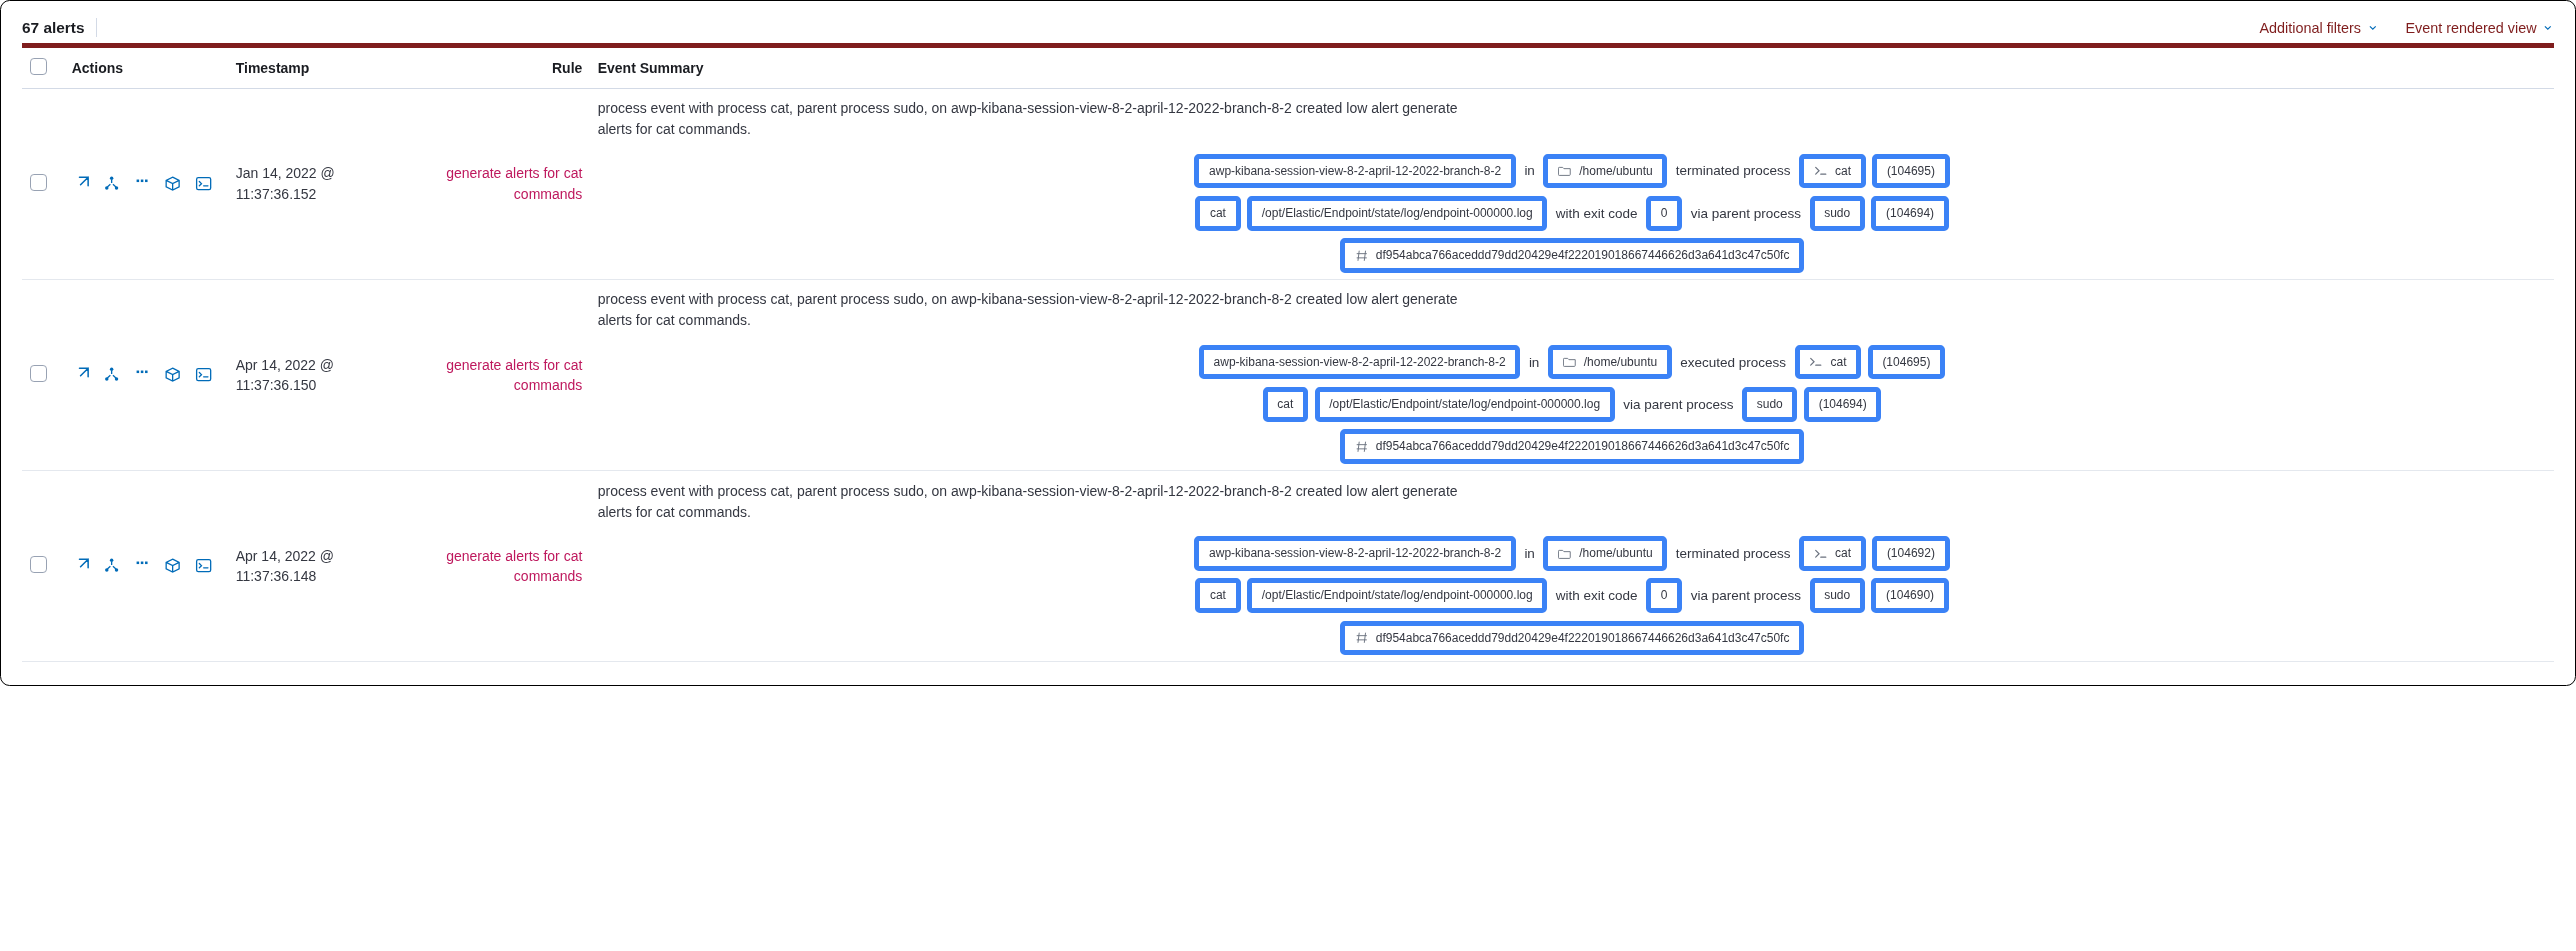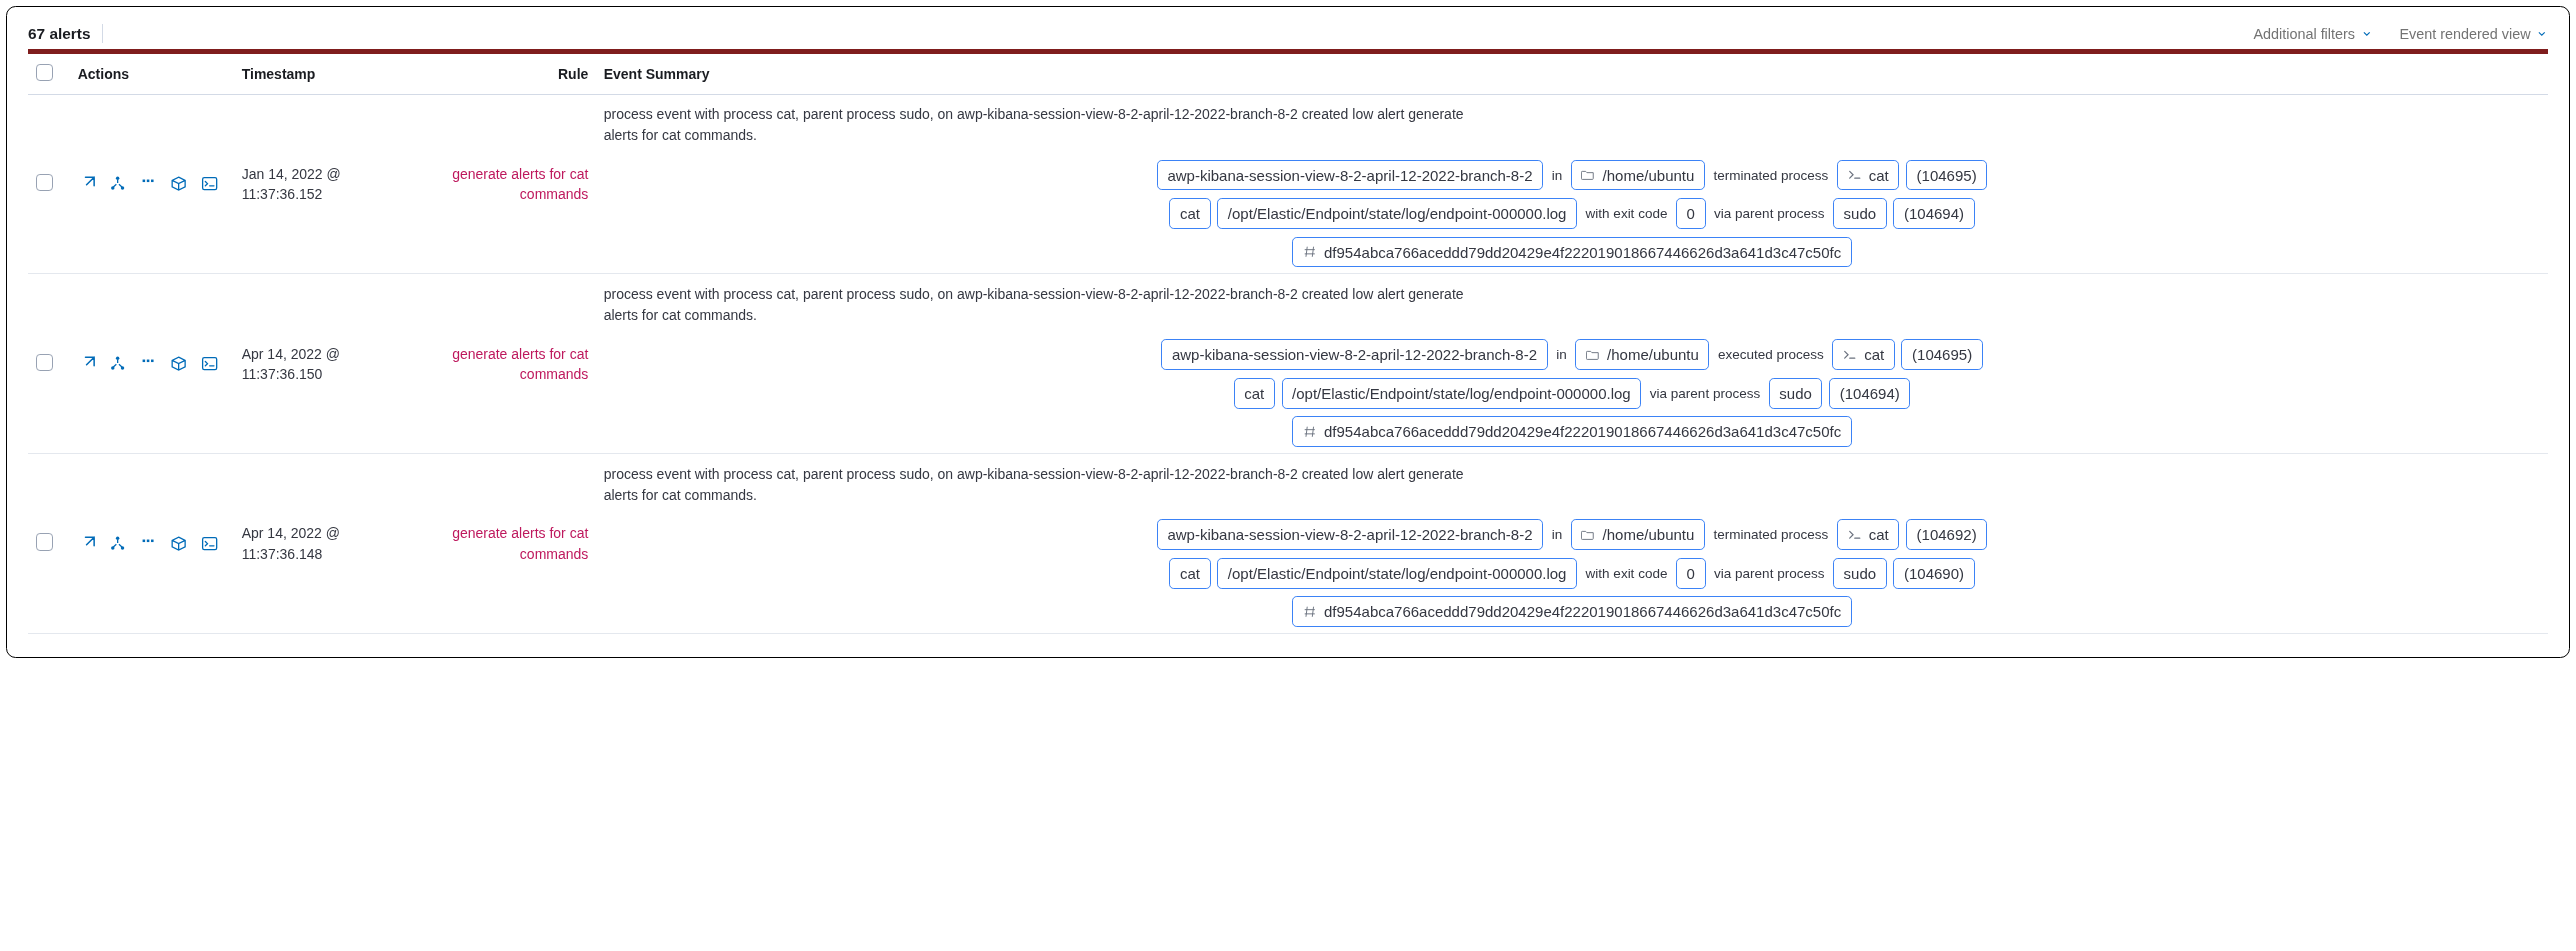--- a/index.html
+++ b/index.html
@@ -6,21 +6,21 @@
   body {
     margin: 0;
     font-family: -apple-system, BlinkMacSystemFont, "Segoe UI", Helvetica, Arial, sans-serif;
     font-size: 13.5px;
     color: #1a1c21;
     background: #fff;
   }
   .frame {
     border: 1.9px solid #000;
     border-radius: 9.6px;
-    margin: 6px;
+    margin: 0;
     padding: 17.3px 21px 23px 21px;
     min-height: 539px;
   }
   .topbar {
     display: flex;
     justify-content: space-between;
     align-items: center;
     padding-bottom: 5.8px;
   }
   .alert-count {
@@ -35,21 +35,21 @@
     width: 1px;
     height: 19px;
     background: #d3dae6;
   }
   .top-links {
     display: flex;
     gap: 27px;
     align-items: center;
   }
   .link {
-    color: #737373;
+    color: #7f1d1d;
     font-size: 14.4px;
     font-weight: 500;
     display: inline-flex;
     align-items: center;
     gap: 5.8px;
     cursor: pointer;
   }
   .chev-down {
     width: 11.6px; height: 11.6px;
     display: inline-block;
@@ -125,25 +125,25 @@
     margin: 0 auto;
   }
   .pill-row {
     display: flex;
     flex-wrap: wrap;
     gap: 6.7px;
     align-items: center;
     justify-content: center;
   }
   .pill {
-    border: 1px solid #3b82f6;
+    border: 5px solid #3b82f6;
     border-radius: 4.8px;
     background: #fff;
     padding: 3.9px 9.6px;
-    font-size: 15px;
+    font-size: 12px;
     color: #343741;
     display: inline-flex;
     align-items: center;
     gap: 7.7px;
     line-height: 1.4;
   }
   .pill .pi {
     width: 13.5px; height: 13.5px;
     display: inline-flex;
     align-items: center;

